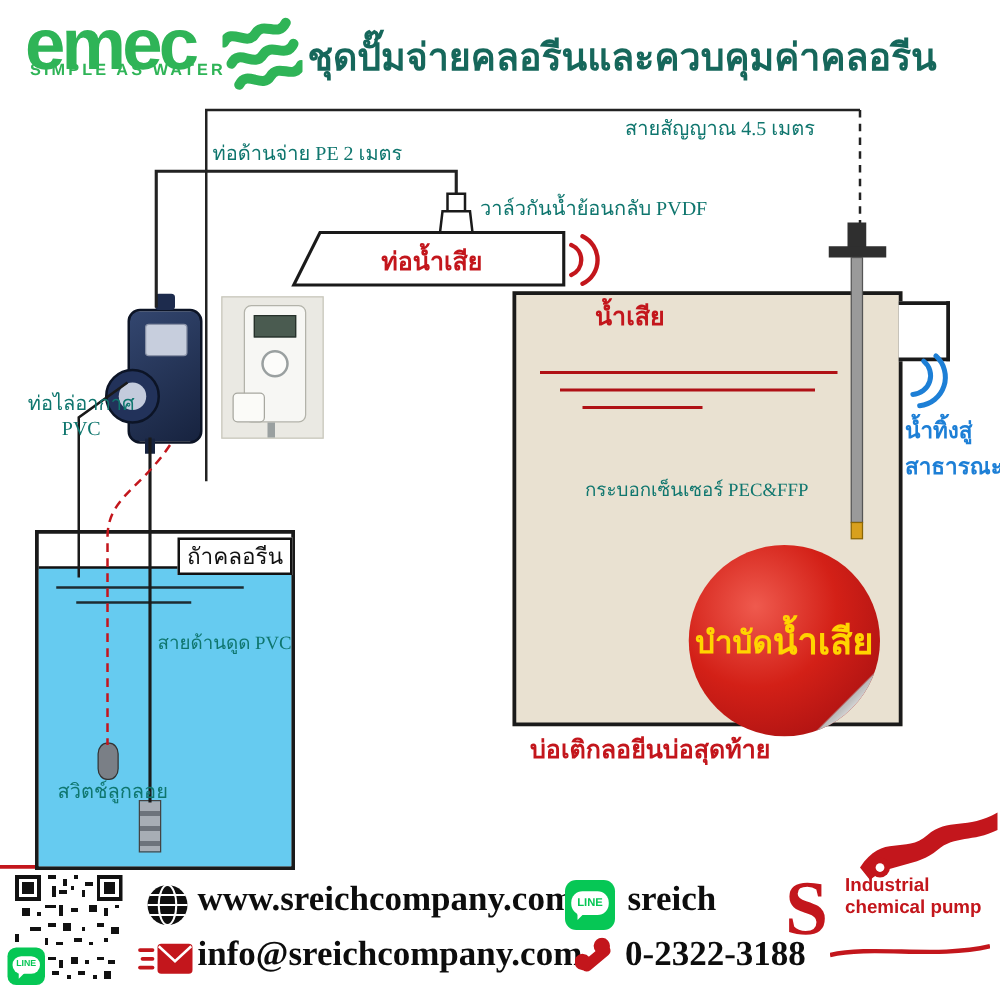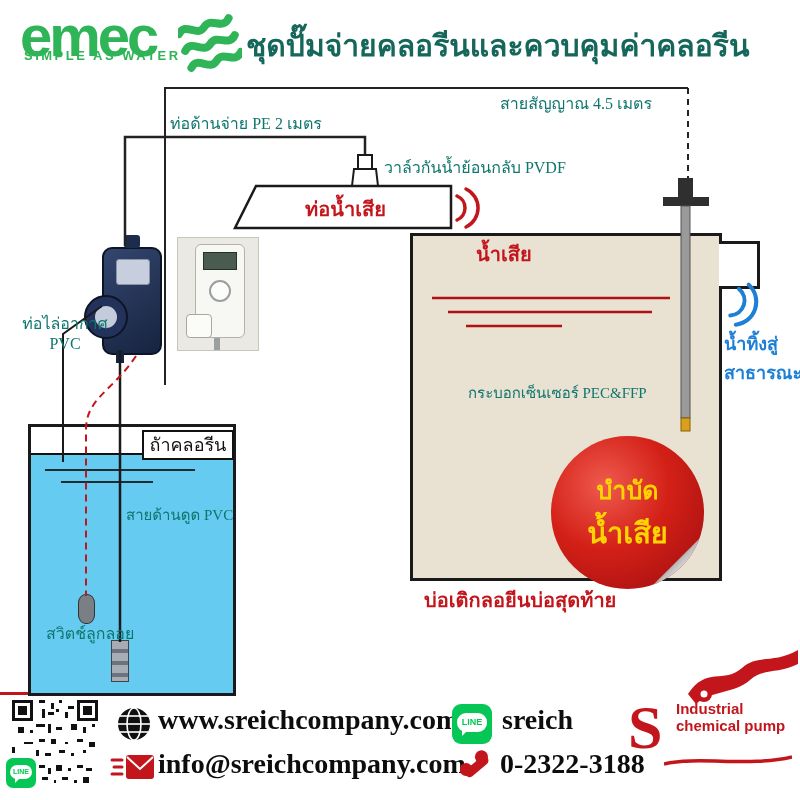--- a/index.html
+++ b/index.html
@@ -43,21 +43,21 @@
   .wp-tube{position:absolute;left:36px;top:100px;width:6px;height:12px;background:#9aa0a0}
 
   
   .float-switch{position:absolute;left:78px;top:594px;width:17px;height:30px;background:#7a7f86;border:1.5px solid #333;border-radius:45%/30%;z-index:5}
   .strainer{position:absolute;left:111px;top:640px;width:18px;height:42px;border:1.5px solid #444;z-index:5;
             background:repeating-linear-gradient(180deg,#a7adb5 0 8px,#6d737c 8px 12px)}
 
   
   .badge{position:absolute;left:551px;top:436px;width:153px;height:153px;border-radius:50%;z-index:5;
          background:radial-gradient(circle at 35% 32%,#ef5a4e,#d32017 45%,#9c0c10 100%);
-         display:flex;flex-direction:column;align-items:center;justify-content:center;overflow:hidden;
+         display:flex;flex-direction:row;align-items:center;justify-content:center;overflow:hidden;
          font-family:"Liberation Serif",serif;font-weight:bold;color:#ffd400}
   .badge .l1{font-size:25px}
   .badge .l2{font-size:29px}
   .badge .curl{position:absolute;right:2px;bottom:0;width:54px;height:54px;
          background:linear-gradient(315deg,#ffffff 10%,#ececec 32%,#b9b9b9 48%,rgba(185,185,185,0) 50%);
          border-bottom-right-radius:70%}
 
   
   .pipe-text{position:absolute;left:253px;top:193px;width:185px;text-align:center;z-index:6;
              font-family:"Liberation Serif",serif;font-size:20px;font-weight:bold;color:#c3161c}

